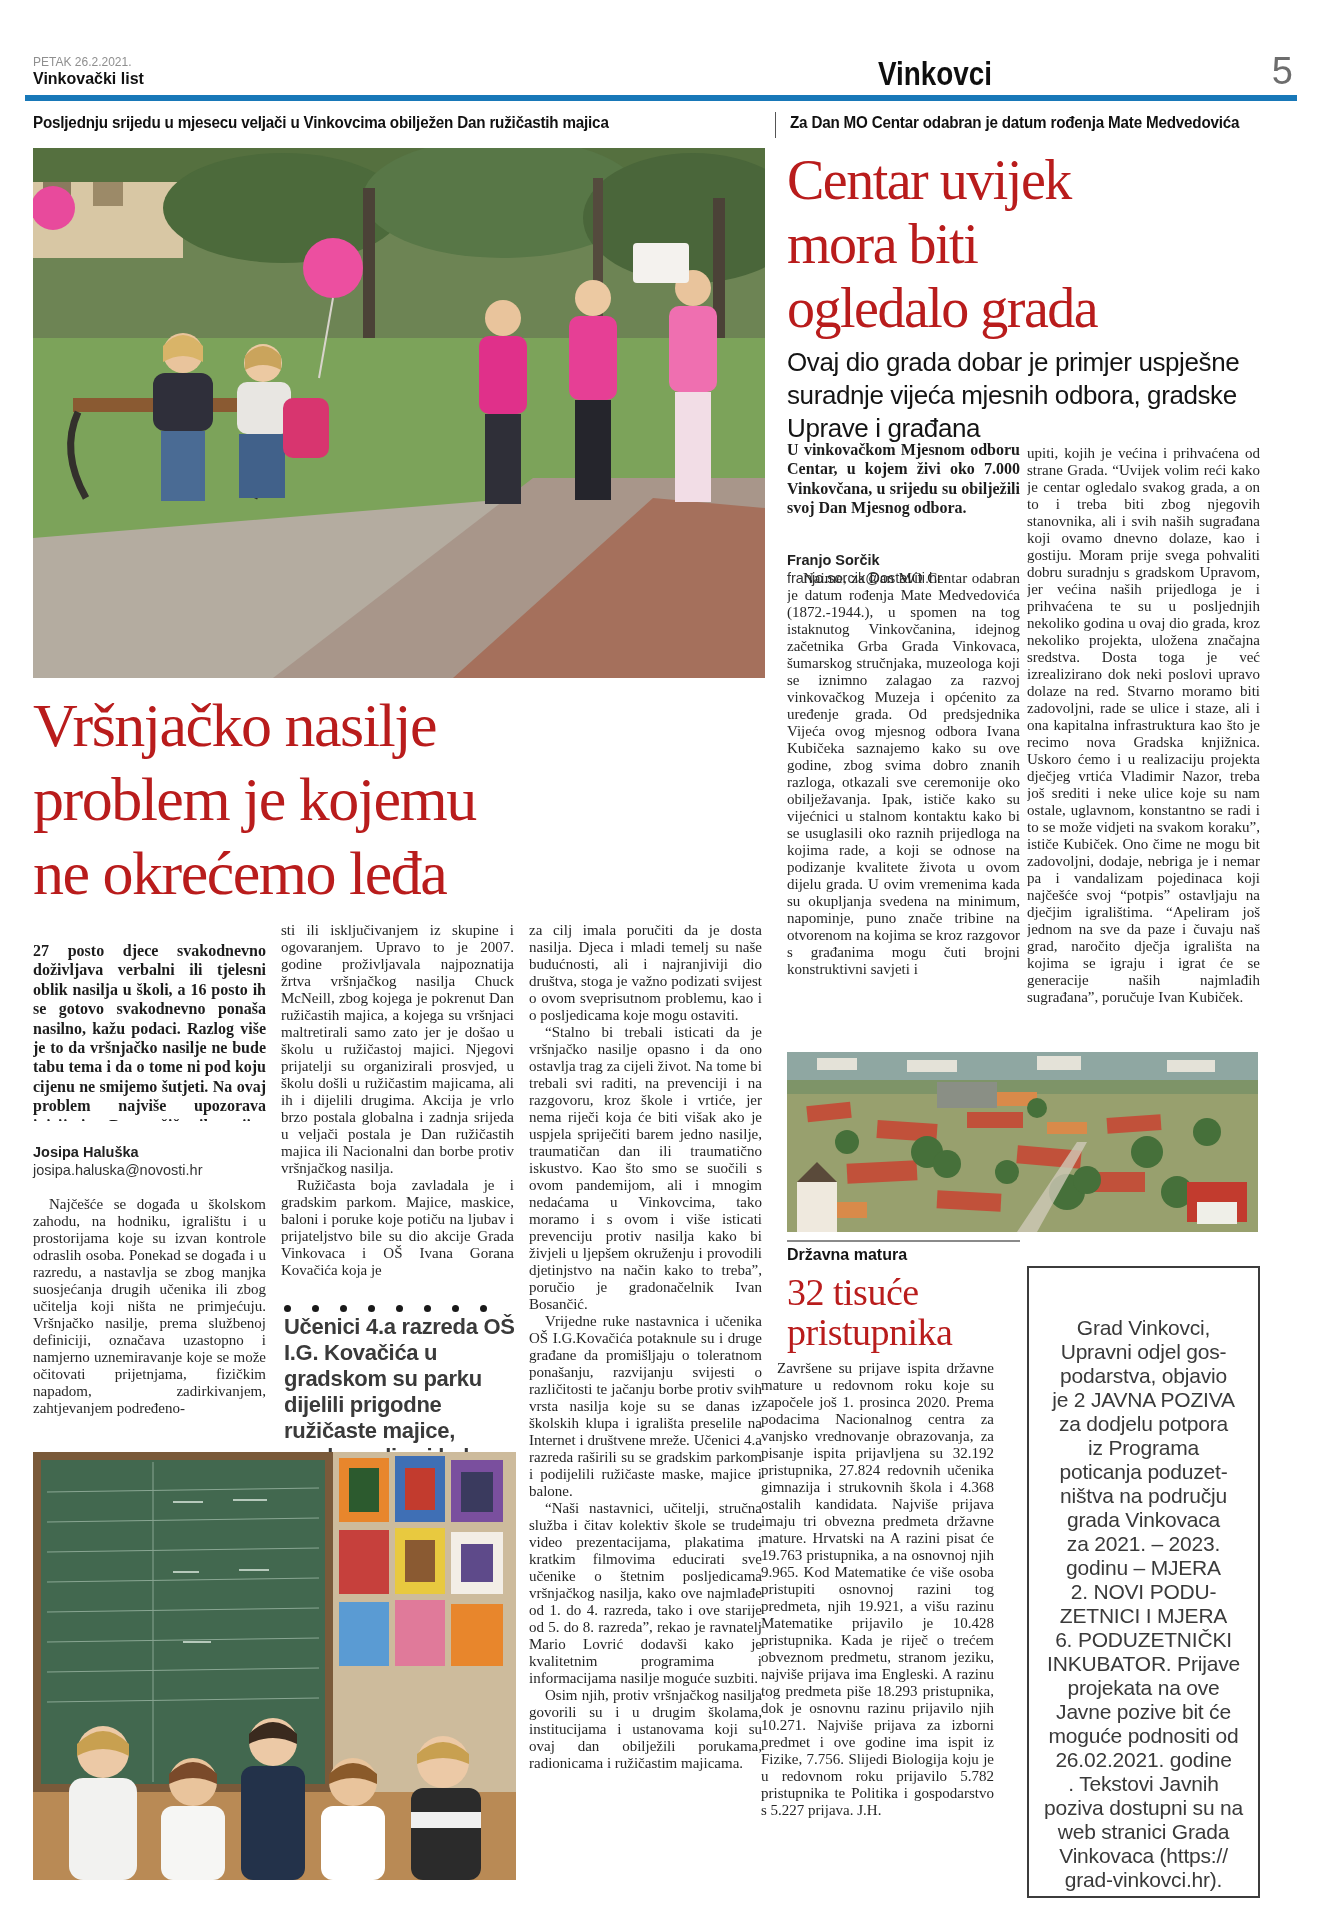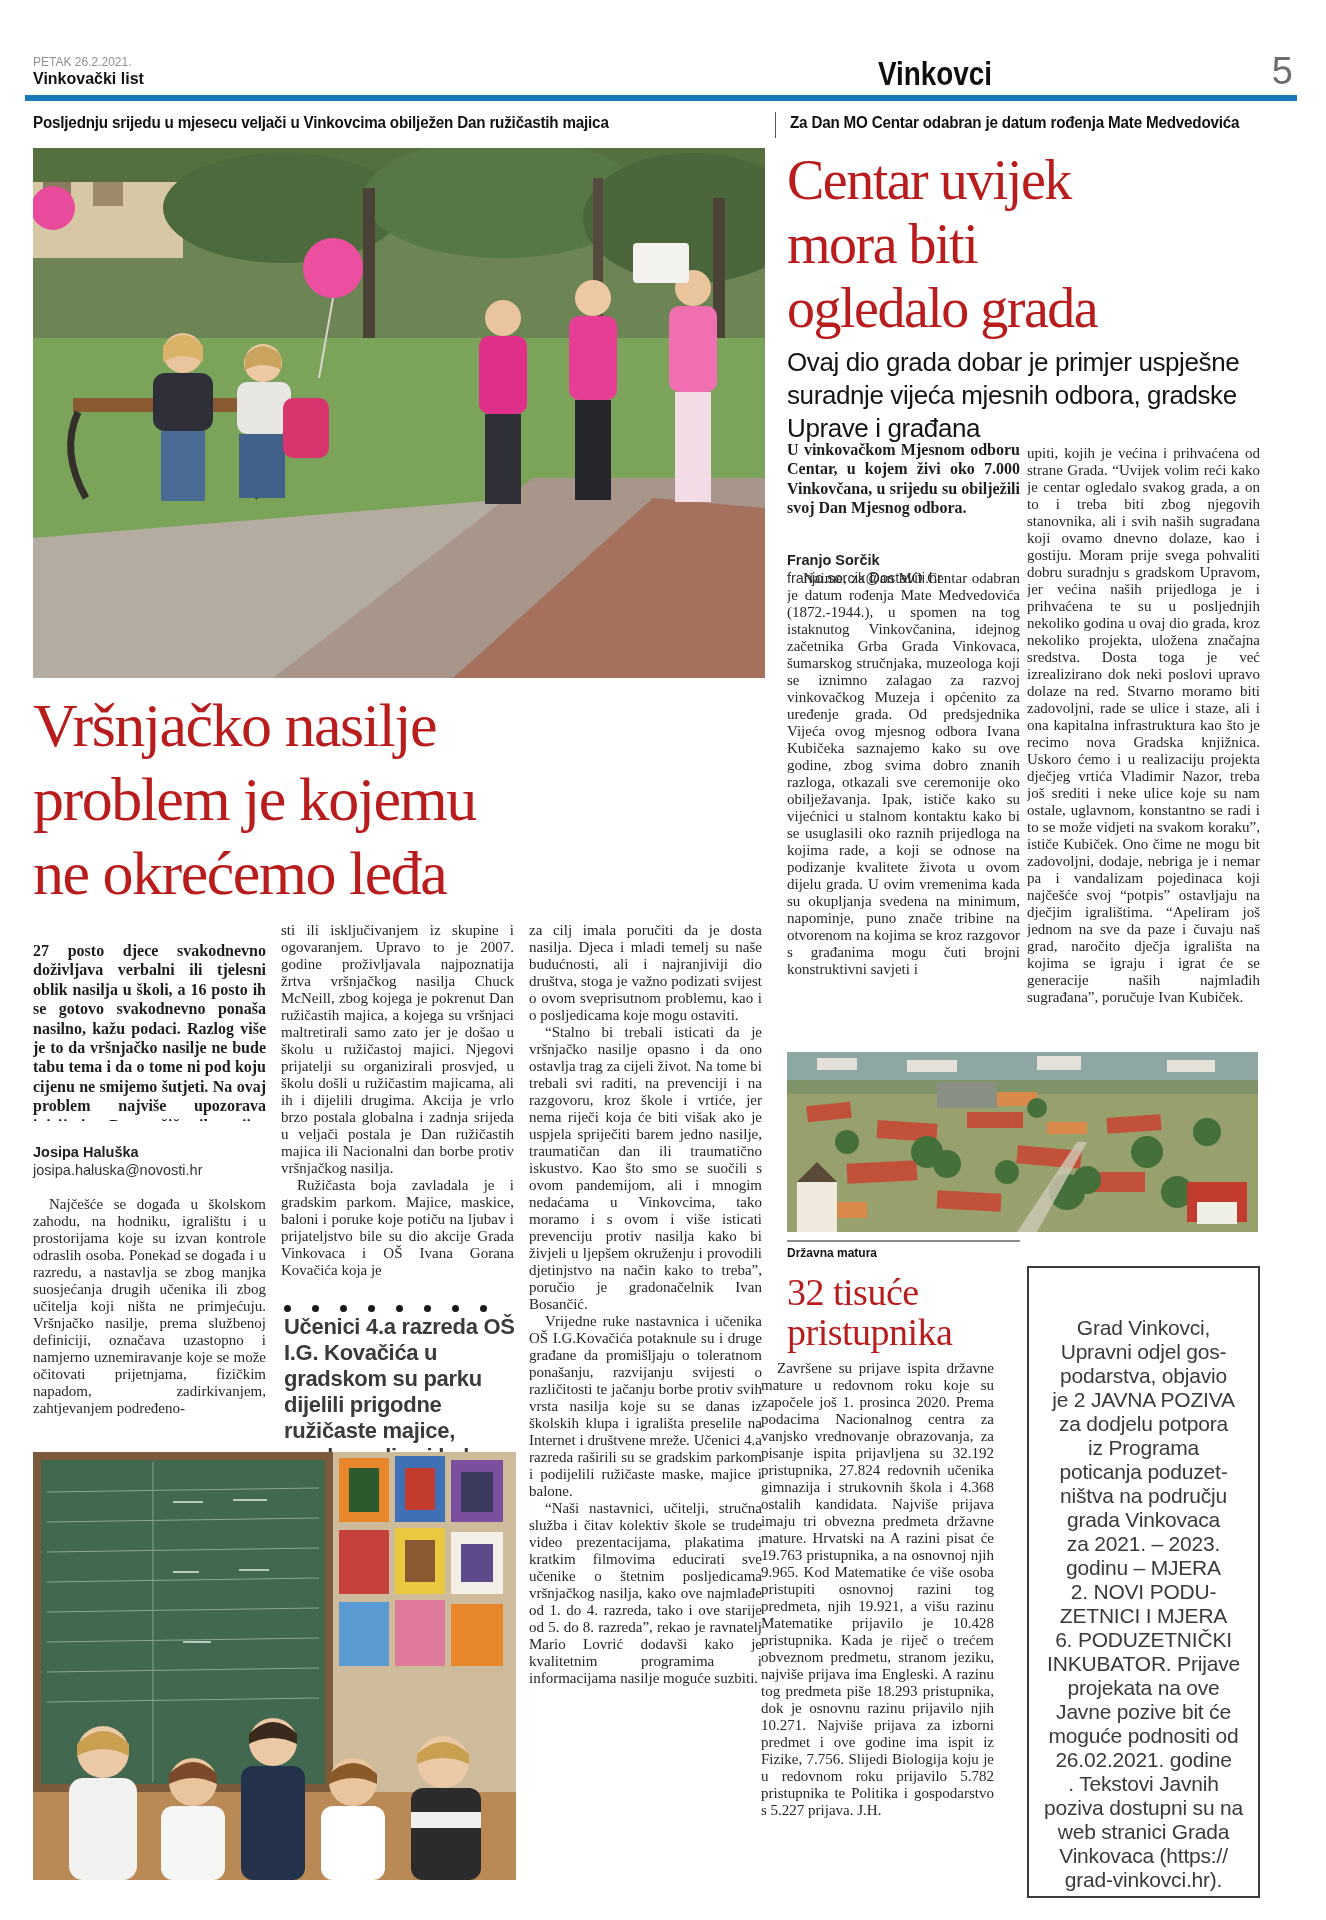--- a/index.html
+++ b/index.html
@@ -167,20 +167,21 @@
       <rect x="378" y="336" width="70" height="92" rx="12" fill="#2b2b2b"></rect>
       <rect x="378" y="360" width="70" height="16" fill="#f0f0f0"></rect>
     </svg>
   </div>
 
   <div class="abs body-text" style="left:529px;top:922px;width:233px;height:958px;">
     <p>za cilj imala poručiti da je dosta nasilja. Djeca i mladi temelj su naše budućnosti, ali i najranjiviji dio društva, stoga je važno podizati svijest o ovom sveprisutnom problemu, kao i o posljedicama koje mogu ostaviti.</p>
     <p class="ind">“Stalno bi trebali isticati da je vršnjačko nasilje opasno i da ono ostavlja trag za cijeli život. Na tome bi trebali svi raditi, na prevenciji i na razgovoru, kroz škole i vrtiće, jer nema riječi koja će biti višak ako je uspjela spriječiti barem jedno nasilje, traumatičan dan ili traumatično iskustvo. Kao što smo se suočili s ovom pandemijom, ali i mnogim nedaćama u Vinkovcima, tako moramo i s ovom i više isticati prevenciju protiv nasilja kako bi živjeli u ljepšem okruženju i provodili djetinjstvo na način kako to treba”, poručio je gradonačelnik Ivan Bosančić.</p>
     <p class="ind">Vrijedne ruke nastavnica i učenika OŠ I.G.Kovačića potaknule su i druge građane da promišljaju o toleratnom ponašanju, razvijanju svijesti o različitosti te jačanju borbe protiv svih vrsta nasilja koje su se danas iz školskih klupa i igrališta preselile na Internet i društvene mreže. Učenici 4.a razreda raširili su se gradskim parkom i podijelili ružičaste maske, majice i balone.</p>
     <p class="ind">“Naši nastavnici, učitelji, stručna služba i čitav kolektiv škole se trude video prezentacijama, plakatima i kratkim filmovima educirati sve učenike o štetnim posljedicama vršnjačkog nasilja, kako ove najmlađe od 1. do 4. razreda, tako i ove starije od 5. do 8. razreda”, rekao je ravnatelj Mario Lovrić dodavši kako je kvalitetnim programima i informacijama nasilje moguće suzbiti.</p>
+    <p class="ind">Osim njih, protiv vršnjačkog nasilja govorili su i u drugim školama, institucijama i ustanovama koji su ovaj dan obilježili porukama, radionicama i ružičastim majicama.</p>
   </div>
 
   <div class="abs headline serif" style="left:787px;top:148px;font-size:56px;line-height:64px;">
     <div>Centar uvijek</div>
     <div>mora biti</div>
     <div>ogledalo grada</div>
   </div>
   <div class="abs deck sans" style="left:787px;top:346px;width:480px;">Ovaj dio grada dobar je primjer uspješne suradnje vijeća mjesnih odbora, gradske Uprave i građana</div>
 
   <div class="abs lead serif" style="left:787px;top:424px;width:233px;height:102px;">
@@ -237,21 +238,21 @@
       </g>
       <rect x="10" y="130" width="40" height="50" fill="#efe9de"></rect>
       <polygon points="10,130 50,130 30,110" fill="#5a4a3a"></polygon>
       <rect x="400" y="130" width="60" height="40" fill="#c23b2e"></rect>
       <rect x="410" y="150" width="40" height="22" fill="#efefe8"></rect>
       <path d="M230 180 L290 90 L300 90 L250 180 Z" fill="#cfc9b8" opacity="0.8"></path>
     </svg>
   </div>
 
   <div class="abs hrule" style="left:787px;top:1240px;width:233px;height:2px;"></div>
-  <div class="abs sans" style="left:787px;top:1246px;font-size:12px;font-weight:bold;color:#141414;">Državna matura</div>
+  <div class="abs sans" style="left:787px;top:1246px;font-size:16px;font-weight:bold;color:#141414;">Državna matura</div>
   <div class="abs headline serif" style="left:787px;top:1272px;font-size:38px;line-height:40px;letter-spacing:-0.5px;">
     <div>32 tisuće</div>
     <div>pristupnika</div>
   </div>
   <div class="abs body-text" style="left:761px;top:1360px;width:233px;height:520px;">
     <p class="ind">Završene su prijave ispita državne mature u redovnom roku koje su započele još 1. prosinca 2020. Prema podacima Nacionalnog centra za vanjsko vrednovanje obrazovanja, za pisanje ispita prijavljena su 32.192 pristupnika, 27.824 redovnih učenika gimnazija i strukovnih škola i 4.368 ostalih kandidata. Najviše prijava imaju tri obvezna predmeta državne mature. Hrvatski na A razini pisat će 19.763 pristupnika, a na osnovnoj njih 9.965. Kod Matematike će više osoba pristupiti osnovnoj razini tog predmeta, njih 19.921, a višu razinu Matematike prijavilo je 10.428 pristupnika. Kada je riječ o trećem obveznom predmetu, stranom jeziku, najviše prijava ima Engleski. A razinu tog predmeta piše 18.293 pristupnika, dok je osnovnu razinu prijavilo njih 10.271. Najviše prijava za izborni predmet i ove godine ima ispit iz Fizike, 7.756. Slijedi Biologija koju je u redovnom roku prijavilo 5.782 pristupnika te Politika i gospodarstvo s 5.227 prijava. J.H.</p>
   </div>
 
   <div class="abs notice sans" style="left:1027px;top:1248px;width:233px;height:632px;padding:48px 8px 0 8px;margin-top:18px;">Grad Vinkovci,
 Upravni odjel gos-

